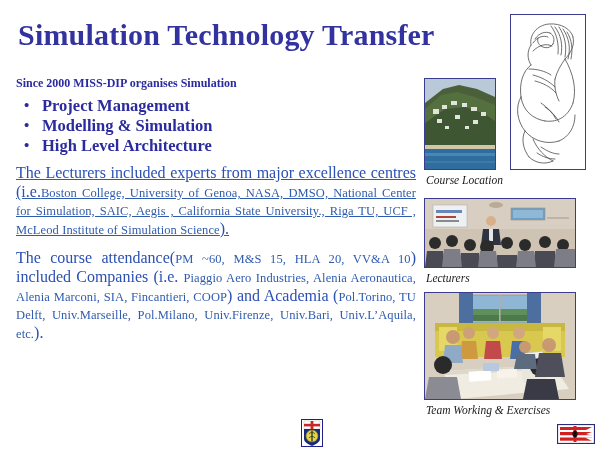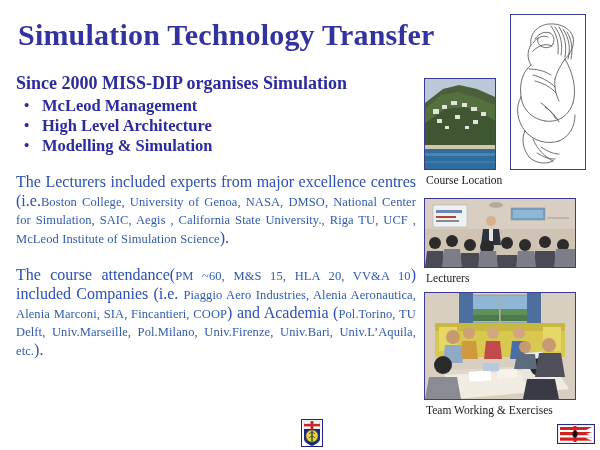--- a/index.html
+++ b/index.html
@@ -18,21 +18,21 @@
     font-weight:bold;font-size:30px;line-height:34px;
     color:#3333A0;letter-spacing:.2px;
     white-space:nowrap;
   }
 
   
   .body-col{position:absolute;left:16px;top:74px;width:400px;}
 
   .lead{
     font-family:"Liberation Serif", serif;
-    font-weight:bold;font-size:18px;line-height:19px;
+    font-weight:bold;font-size:12px;line-height:19px;
     color:#2B2B9E;margin:0 0 3px 0;
   }
   ul.bullets{list-style:none;margin:1px 0 4px 0;padding:0;}
   ul.bullets li{
     font-family:"Liberation Serif", serif;
     font-weight:bold;font-size:16.5px;line-height:20px;
     color:#2B2B9E;
     padding-left:26px;position:relative;
   }
   ul.bullets li:before{
@@ -46,32 +46,32 @@
     color:#2F5BAF;
   }
   .big{
     font-family:"Liberation Serif", serif;
     font-size:16px;line-height:19px;color:#2B50B4;
   }
   .small{
     font-family:"Liberation Serif", serif;
     font-size:12.5px;line-height:16px;color:#2F5BAF;
   }
-  .p-lect{margin-top:16px;}
-  .p-att{margin-top:18px;}
+  .p-lect{margin-top:7px;text-decoration:underline;}
+  .p-att{margin-top:10px;}
   .p-att .small, .p-lect .small{letter-spacing:.1px;}
 
   .frame{border:1px solid #3B3B8F;background:#fff;box-sizing:border-box;}
 
   .siren-box{position:absolute;left:510px;top:14px;width:76px;height:156px;}
   .photo-loc{position:absolute;left:424px;top:78px;width:72px;height:92px;}
 
   .caption{
     font-family:"Liberation Serif", serif;
-    font-size:11.5px;line-height:13px;
+    font-style:italic;font-size:11.5px;line-height:13px;
     color:#1A1A1A;
   }
   .cap-loc{position:absolute;left:426px;top:174px;}
   .cap-lec{position:absolute;left:426px;top:272px;}
   .cap-team{position:absolute;left:426px;top:404px;}
 
   .photo-lec{position:absolute;left:424px;top:198px;width:152px;height:70px;}
   .photo-team{position:absolute;left:424px;top:292px;width:152px;height:108px;}
 
   
@@ -86,23 +86,23 @@
 
 <div class="slide">
 
   <div class="title">Simulation Technology Transfer</div>
 
   <div class="body-col">
 
     <div class="lead">Since 2000 MISS-DIP organises Simulation</div>
 
     <ul class="bullets">
-      <li>McLeod Management</li>
+      <li>Project Management</li>
+      <li>Modelling &amp; Simulation</li>
       <li>High Level Architecture</li>
-      <li>Modelling &amp; Simulation</li>
     </ul>
 
     <p class="para p-lect"><span class="big">The Lecturers included experts from major excellence centres (i.e.</span><span class="small">Boston College, University of Genoa, NASA, DMSO, National Center for Simulation, SAIC, Aegis , California State University., Riga TU, UCF , McLeod Institute of Simulation Science</span><span class="big">).</span></p>
 
     <p class="para p-att"><span class="big">The course attendance</span><span class="big">(</span><span class="small">PM ~60, M&amp;S 15, HLA 20, VV&amp;A 10</span><span class="big">)</span><span class="big"> included Companies </span><span class="big">(i.e. </span><span class="small">Piaggio Aero Industries, Alenia Aeronautica, Alenia Marconi, SIA, Fincantieri, COOP</span><span class="big">)</span><span class="big"> and Academia </span><span class="big">(</span><span class="small">Pol.Torino, TU Delft, Univ.Marseille,  Pol.Milano, Univ.Firenze, Univ.Bari, Univ.L’Aquila, etc.</span><span class="big">).</span></p>
   </div>
 
   <div class="siren-box frame">
     <svg width="74" height="154" viewBox="0 0 74 154">
       <rect x="0" y="0" width="74" height="154" fill="#ffffff"></rect>

